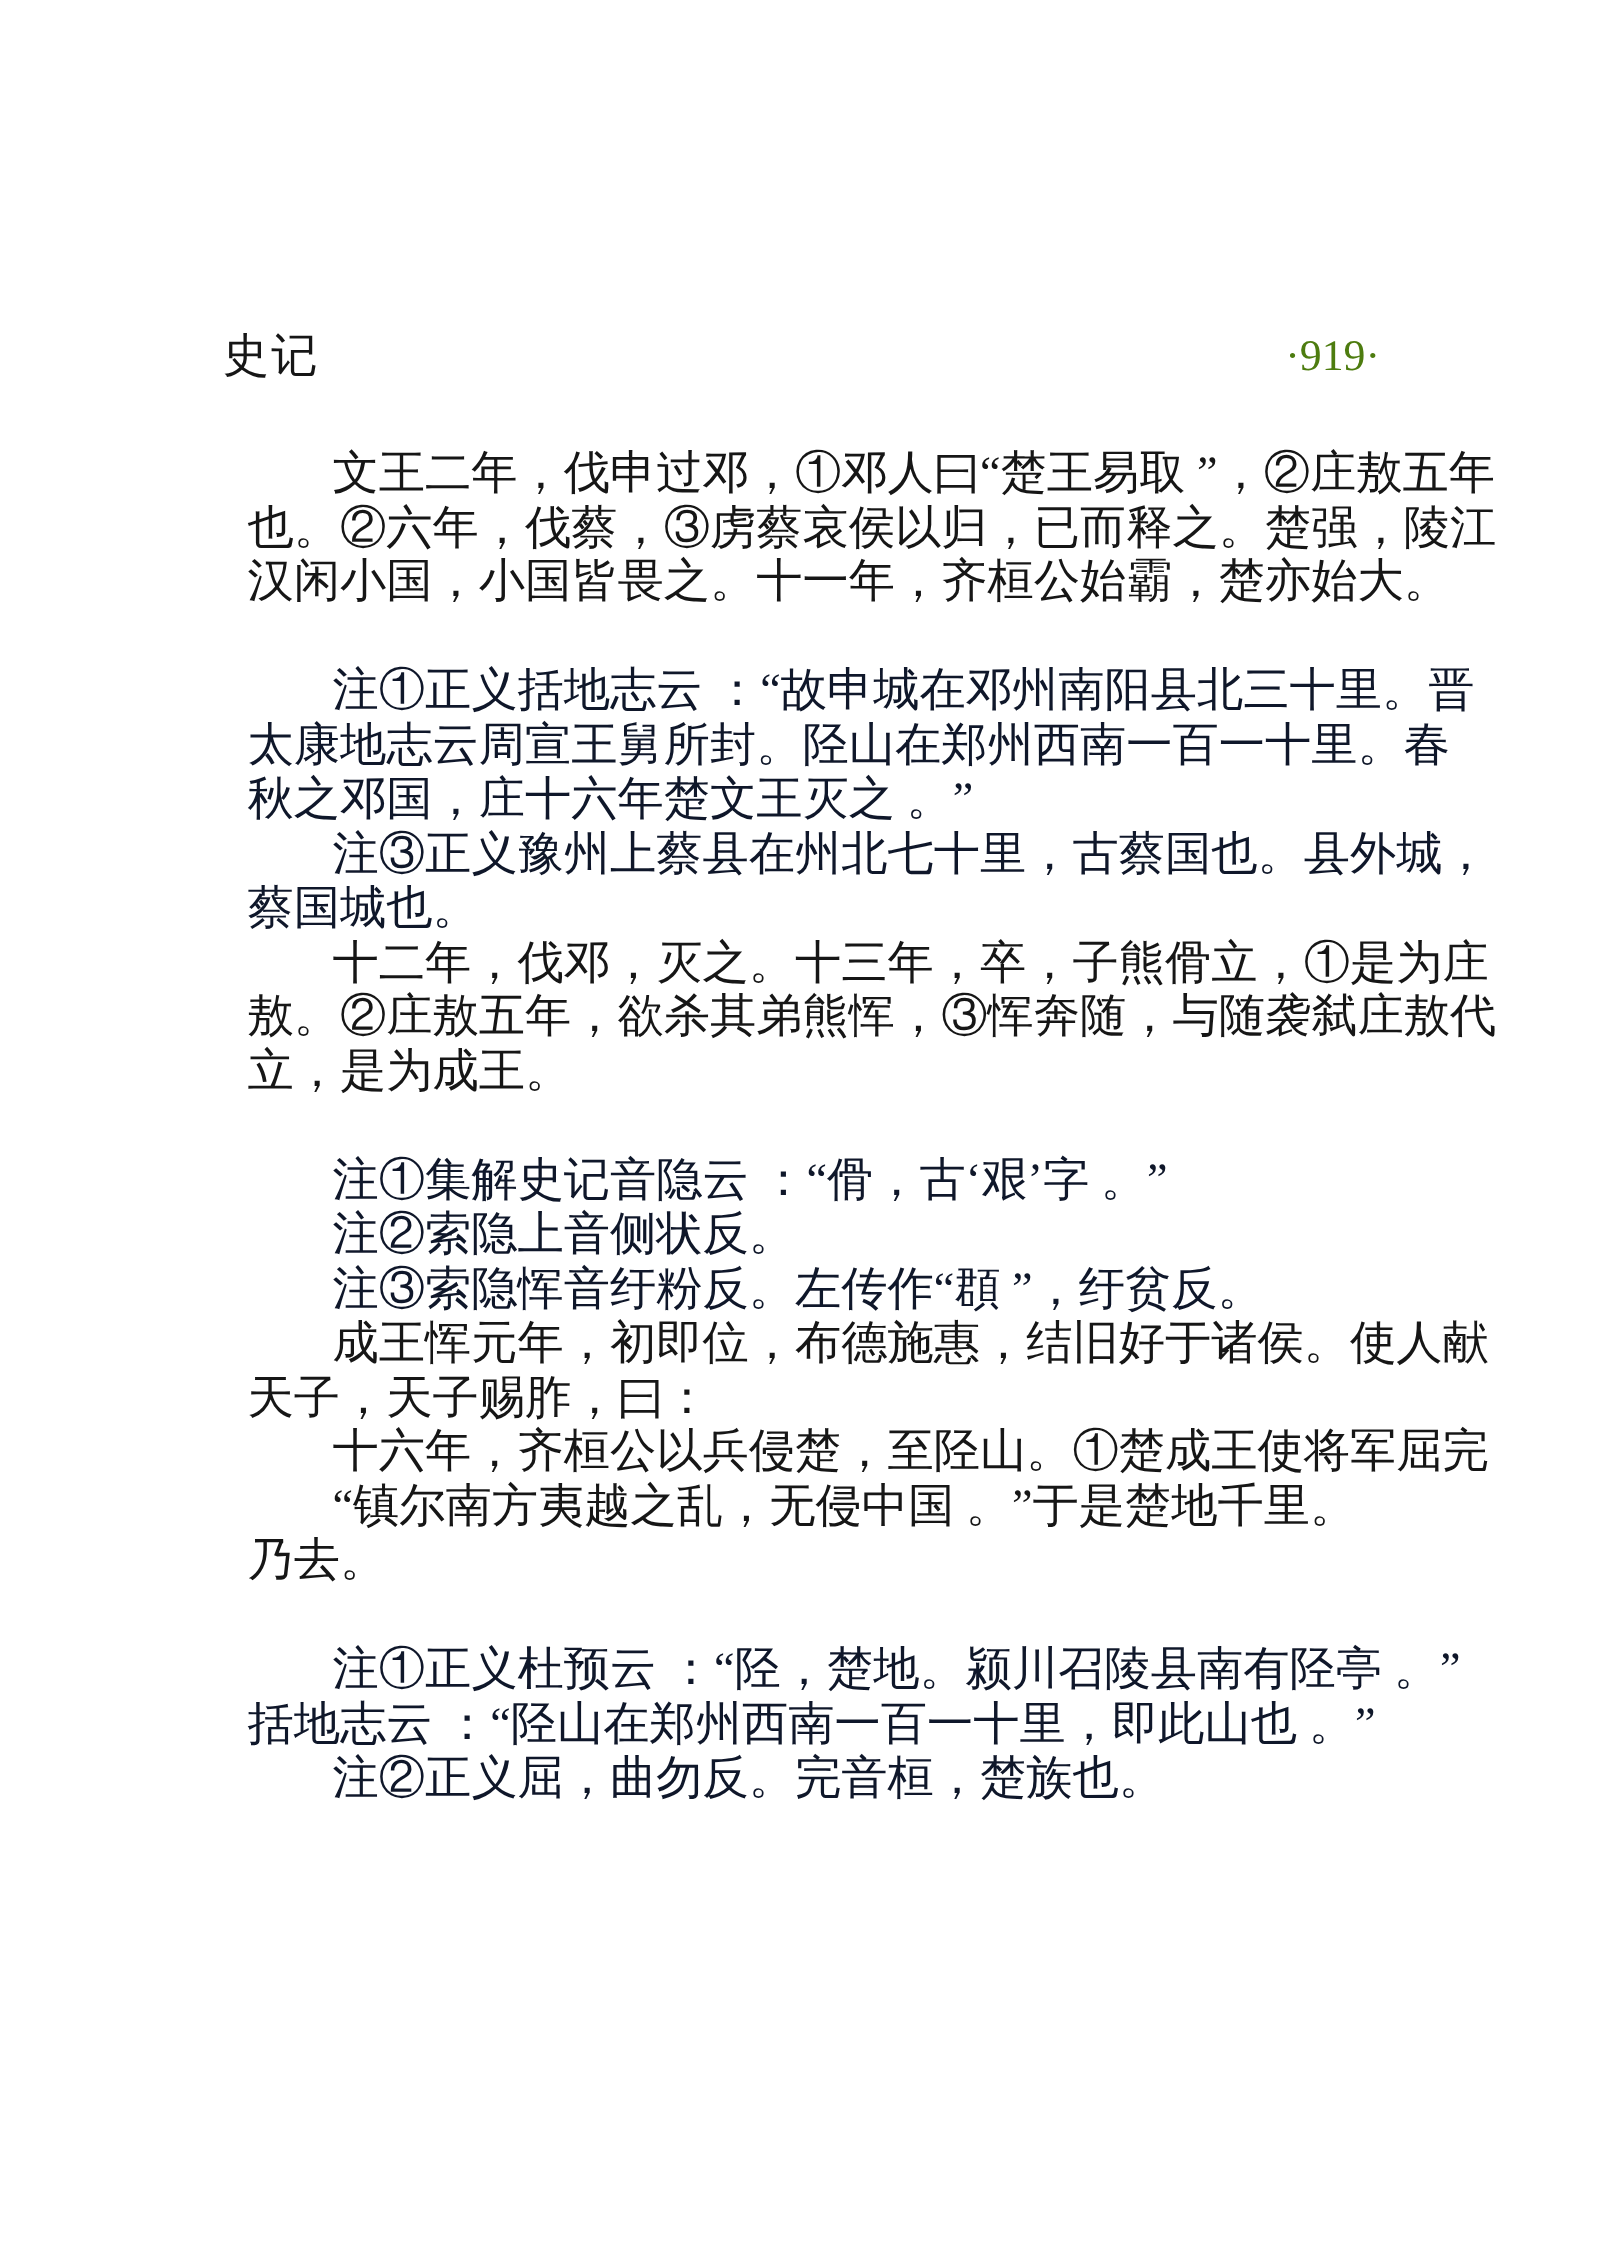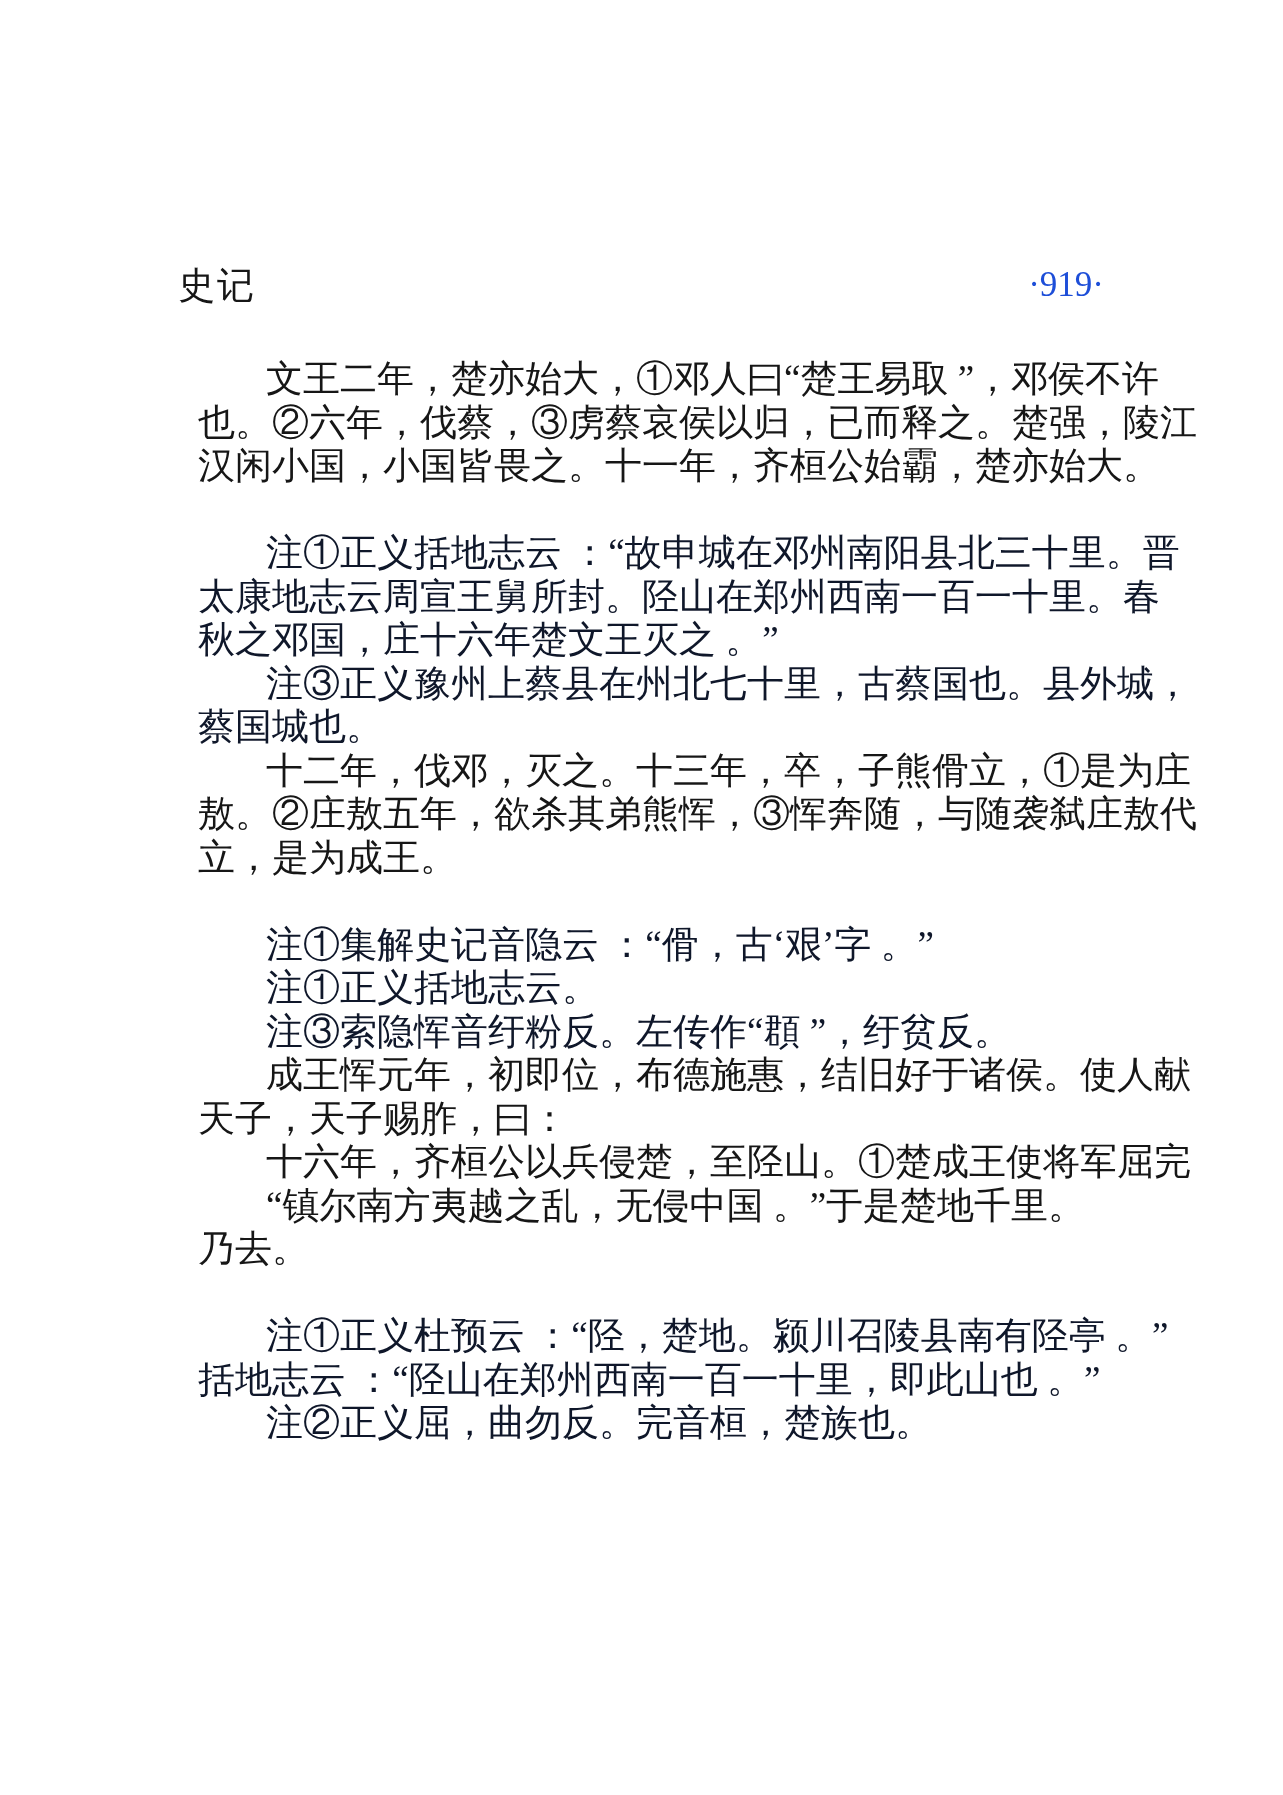--- a/index.html
+++ b/index.html
@@ -17,21 +17,21 @@
     top: 266px;
     width: 926px;
     display: flex;
     justify-content: space-between;
     align-items: flex-start;
     font-size: 37px;
     line-height: 1.1;
     color: #161616;
   }
   .book-title { letter-spacing: 2px; }
-  .page-number { font-size: 35px; color: #1d4ed8; }
+  .page-number { font-size: 35px; color: #4d7c0f; }
   .content {
     position: absolute;
     left: 198px;
     top: 357px;
     width: 960px;
     font-size: 37px;
     line-height: 43.5px;
     color: #161616;
   }
   .line {
@@ -46,35 +46,35 @@
 <body>
 
 <div class="page">
 
   <div class="header-row">
     <span class="book-title">史记</span>
     <span class="page-number">·919·</span>
   </div>
 
   <div class="content">
-    <div class="line body indent">文王二年，楚亦始大，①邓人曰“楚王易取 ”，邓侯不许</div>
+    <div class="line body indent">文王二年，伐申过邓，①邓人曰“楚王易取 ”，②庄敖五年</div>
     <div class="line body">也。②六年，伐蔡，③虏蔡哀侯以归，已而释之。楚强，陵江</div>
     <div class="line body">汉闲小国，小国皆畏之。十一年，齐桓公始霸，楚亦始大。</div>
     <div class="line blank"></div>
     <div class="line note indent">注①正义括地志云 ：“故申城在邓州南阳县北三十里。晋</div>
     <div class="line note">太康地志云周宣王舅所封。陉山在郑州西南一百一十里。春</div>
     <div class="line note">秋之邓国，庄十六年楚文王灭之 。”</div>
     <div class="line note indent">注③正义豫州上蔡县在州北七十里，古蔡国也。县外城，</div>
     <div class="line note">蔡国城也。</div>
     <div class="line body indent">十二年，伐邓，灭之。十三年，卒，子熊傦立，①是为庄</div>
     <div class="line body">敖。②庄敖五年，欲杀其弟熊恽，③恽奔随，与随袭弑庄敖代</div>
     <div class="line body">立，是为成王。</div>
     <div class="line blank"></div>
     <div class="line note indent">注①集解史记音隐云 ：“傦，古‘艰’字 。”</div>
-    <div class="line note indent">注①正义括地志云。</div>
+    <div class="line note indent">注②索隐上音侧状反。</div>
     <div class="line note indent">注③索隐恽音纡粉反。左传作“頵 ”，纡贫反。</div>
     <div class="line body indent">成王恽元年，初即位，布德施惠，结旧好于诸侯。使人献</div>
     <div class="line body">天子，天子赐胙，曰：</div>
     <div class="line body indent">十六年，齐桓公以兵侵楚，至陉山。①楚成王使将军屈完</div>
     <div class="line body indent">“镇尔南方夷越之乱，无侵中国 。”于是楚地千里。</div>
     <div class="line body">乃去。</div>
     <div class="line blank"></div>
     <div class="line note indent">注①正义杜预云 ：“陉，楚地。颍川召陵县南有陉亭 。”</div>
     <div class="line note">括地志云 ：“陉山在郑州西南一百一十里，即此山也 。”</div>
     <div class="line note indent">注②正义屈，曲勿反。完音桓，楚族也。</div>

